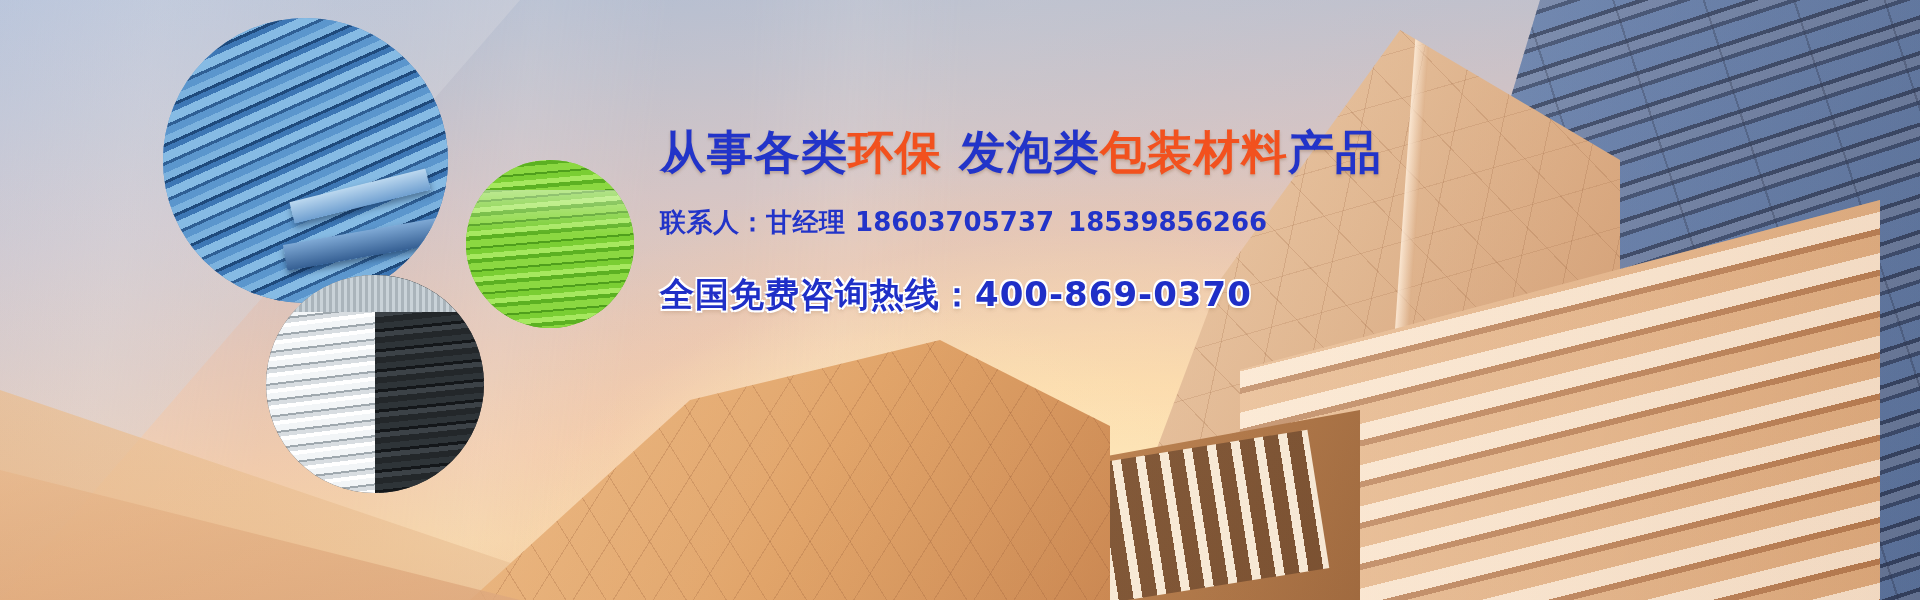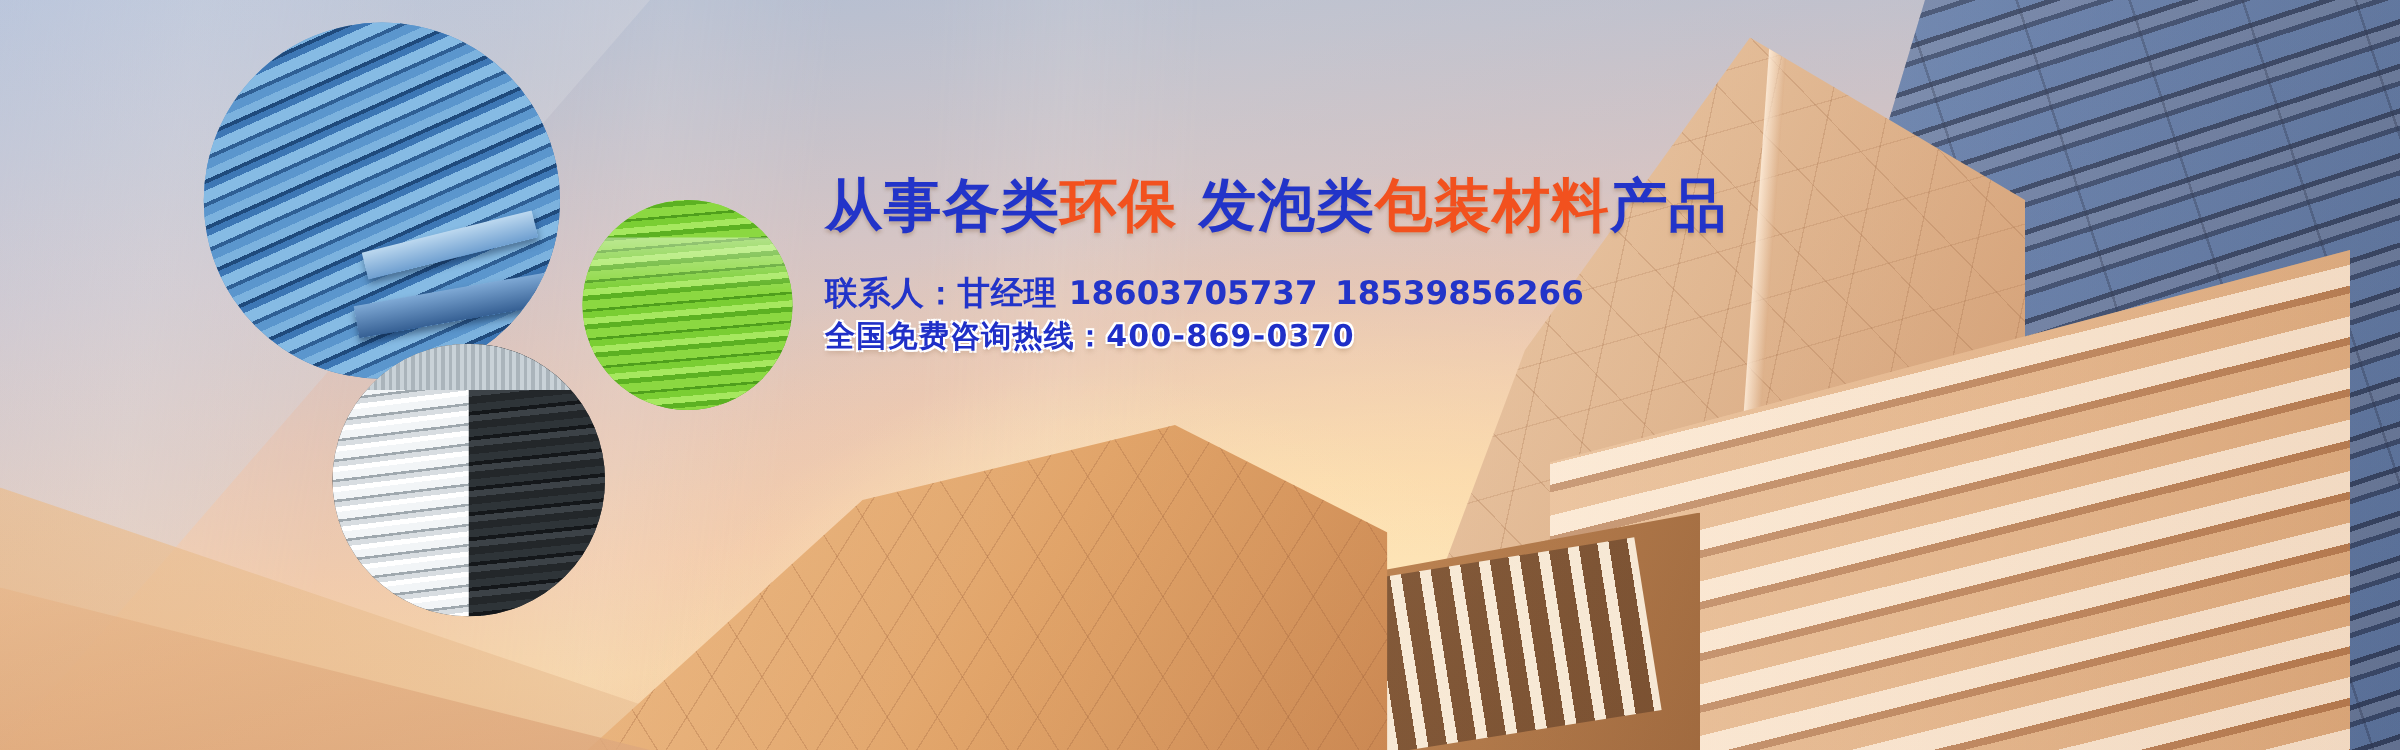--- a/index.html
+++ b/index.html
@@ -149,44 +149,44 @@
   .circle-mix .white{position:absolute;left:0;top:0;width:52%;height:100%;
     background:repeating-linear-gradient(-7deg,
       #ffffff 0 4px, #d8dde1 4px 8px, #9fa8ae 8px 10px, #f2f5f7 10px 16px);}
   .circle-mix .dark{position:absolute;right:0;top:0;width:50%;height:100%;
     background:repeating-linear-gradient(-6deg,
       #23272a 0 6px, #3c4247 6px 11px, #14171a 11px 14px, #2e3438 14px 20px);}
   .circle-mix .roof{position:absolute;left:0;top:0;width:100%;height:17%;
     background:repeating-linear-gradient(to right, #c9d2d8 0 3px, #aab4bb 3px 6px);}
 
   
-  .copy{position:absolute;left:660px;top:140px;width:620px;}
+  .copy{position:absolute;left:660px;top:128px;width:620px;}
 
   .headline{
     font-family:"DejaVu Sans","Liberation Sans",sans-serif;
     font-size:46px;font-weight:700;line-height:1.06;letter-spacing:1px;
     white-space:nowrap;
     text-shadow:0 2px 3px rgba(120,80,40,.28);
   }
   .hl-blue{color:#2234c9;}
   .hl-orange{color:#f2511e;}
 
   .contact{
     margin-top:28px;
     font-family:"DejaVu Sans","Liberation Sans",sans-serif;
     font-size:26px;font-weight:600;color:#2234c9;white-space:nowrap;
     letter-spacing:.5px;
   }
   .contact .num{letter-spacing:0px;}
   .contact .gap{display:inline-block;width:14px;}
 
   .hotline{
-    margin-top:1px;
+    margin-top:32px;
     font-family:"DejaVu Sans","Liberation Sans",sans-serif;
-    font-size:24px;font-weight:700;color:#1f2fc7;white-space:nowrap;
+    font-size:34px;font-weight:700;color:#1f2fc7;white-space:nowrap;
     letter-spacing:1px;
     text-shadow:
       -1.6px -1.6px 0 #fff, 1.6px -1.6px 0 #fff,
       -1.6px  1.6px 0 #fff, 1.6px  1.6px 0 #fff,
        0 3px 4px rgba(120,80,40,.30);
   }
 </style>
 </head>
 <body>
 

